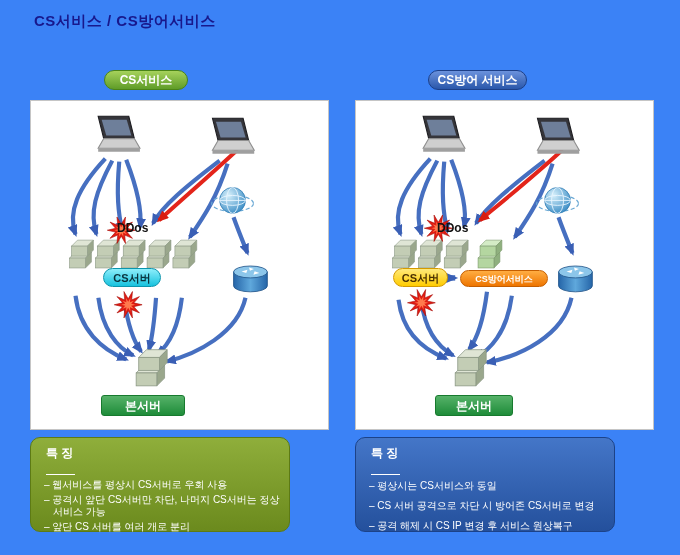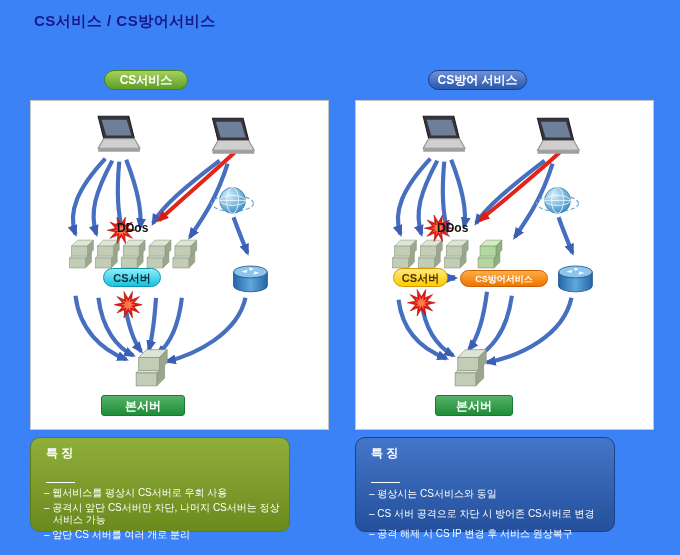--- a/index.html
+++ b/index.html
@@ -24,21 +24,21 @@
             background:linear-gradient(#ffe97a,#ffcc00); border:1px solid #d49a00; }
   .orange { left:104px; top:169px; width:88px; height:17px; line-height:16px; font-size:9px; color:#fff;
             background:linear-gradient(#ffad42,#ee7500); border:1px solid #c55e00; border-radius:9px; }
   .mainsrv { top:294px; height:21px; line-height:20px; font-size:12px; color:#fff;
              background:linear-gradient(#56b269,#1e8c39); border:1px solid #177a2e; border-radius:3px; }
   .ms-left { left:70px; width:84px; } .ms-right { left:79px; width:78px; }
   .feat { position:absolute; top:437px; width:260px; height:95px; border-radius:10px; color:#fff; }
   .feat-left  { left:30px;  background:linear-gradient(#8fae3b,#6b8a1d); border:1px solid #5d7a14; }
   .feat-right { left:355px; background:linear-gradient(#4476c8,#24509c); border:1px solid #1c4288; }
   .feat-title { display:inline-block; margin:7px 0 0 15px; font-size:12px; font-weight:bold;
-                border-bottom:1px solid #fff; padding:0 2px 20px 0; }
+                border-bottom:1px solid #fff; padding:0 2px 12px 0; }
   .feat ul { list-style:none; margin:4px 0 0 0; padding:0 8px 0 13px; font-size:10px; }
   .feat li { padding-left:9px; text-indent:-9px; line-height:12.5px; margin-bottom:2px; }
   .feat-right li { margin-bottom:7px; line-height:13px; }
   .arr  { fill:none; stroke:#466fc0; stroke-width:4.2; marker-end:url(#mB); }
   .arrH { stroke-width:5.5; }
   .arrR { fill:none; stroke:#e3241a; stroke-width:4; marker-end:url(#mR); }
   .defs-svg { position:absolute; width:0; height:0; }
 </style>
 </head>
 <body>

